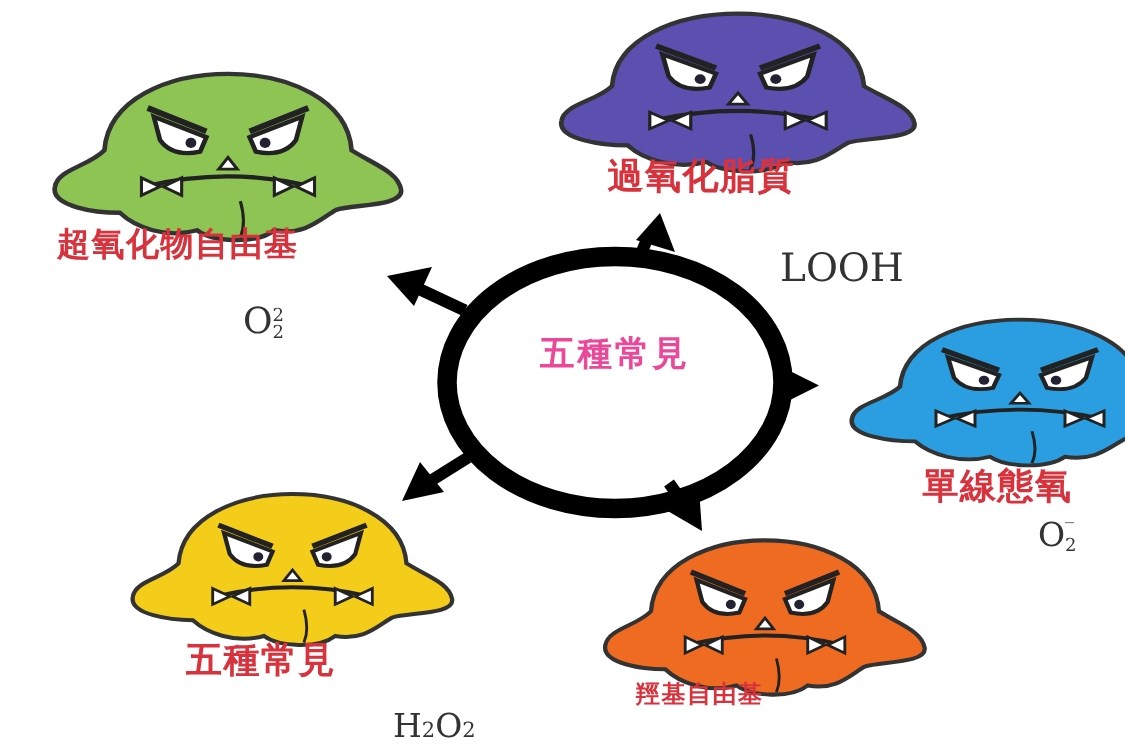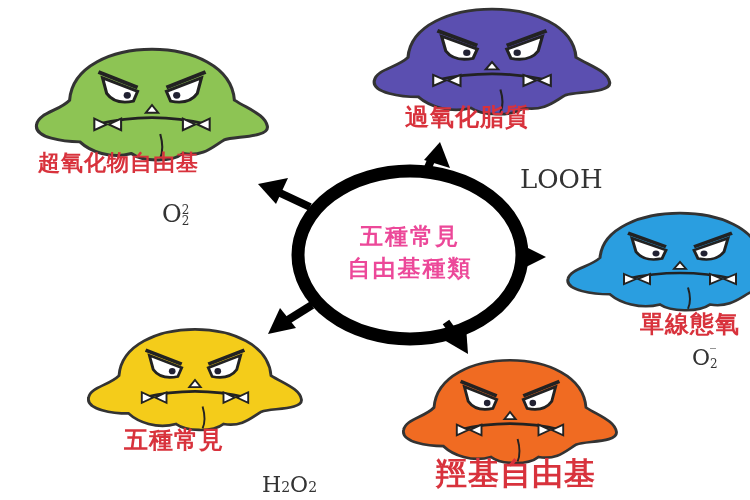--- a/index.html
+++ b/index.html
@@ -73,42 +73,41 @@
       <polygon points="546,257 520,244 520,270" stroke="none"></polygon>
       <line x1="312" y1="305" x2="288" y2="320"></line>
       <polygon points="268,334 280,308 296,328" stroke="none"></polygon>
       <line x1="446" y1="322" x2="456" y2="336"></line>
       <polygon points="468,354 444,340 466,326" stroke="none"></polygon>
     </g>
   </svg>
 
   <div class="center-text" style="left:300px; top:220px; width:220px;">
     <div>五種常見</div>
-    <div>自由基種類</div>
   </div>
 
   <div class="label" style="left:38px; top:148px; font-size:22px;">超氧化物自由基</div>
   <div class="formula" style="left:162px; top:200px; font-size:24px;">
     <span>O</span><span style="display:inline-flex; flex-direction:column; font-size:12px; line-height:11px; vertical-align:middle;">
         <span>2</span>
         <span>2</span>
       </span>
   </div>
 
   <div class="label" style="left:405px; top:101px; font-size:24px;">過氧化脂質</div>
   <div class="formula" style="left:520px; top:148px; font-size:26px;margin-top:16px;">LOOH</div>
 
-  <div class="label" style="left:640px; top:308px; font-size:24px;">單線態氧</div>
+  <div class="label" style="left:615px; top:308px; font-size:24px;">單線態氧</div>
   <div class="formula" style="left:692px; top:345px; font-size:22px;">
     <span>O</span><span style="display:inline-flex; flex-direction:column; font-size:12px; line-height:10px; vertical-align:middle;">
         <span>‾</span>
         <span>2</span>
       </span>
   </div>
 
   <div class="label" style="left:124px; top:424px; font-size:24px;">五種常見</div>
   <div class="formula" style="left:262px; top:472px; font-size:22px;">
     <span>H</span><span style="font-size:14px;">2</span><span>O</span><span style="font-size:14px;">2</span>
   </div>
 
-  <div class="label" style="left:436px; top:453px; font-size:31px;">羥基自由基</div>
+  <div class="label" style="left:424px; top:453px; font-size:16px;">羥基自由基</div>
 
 </div>
 
 </body></html>

